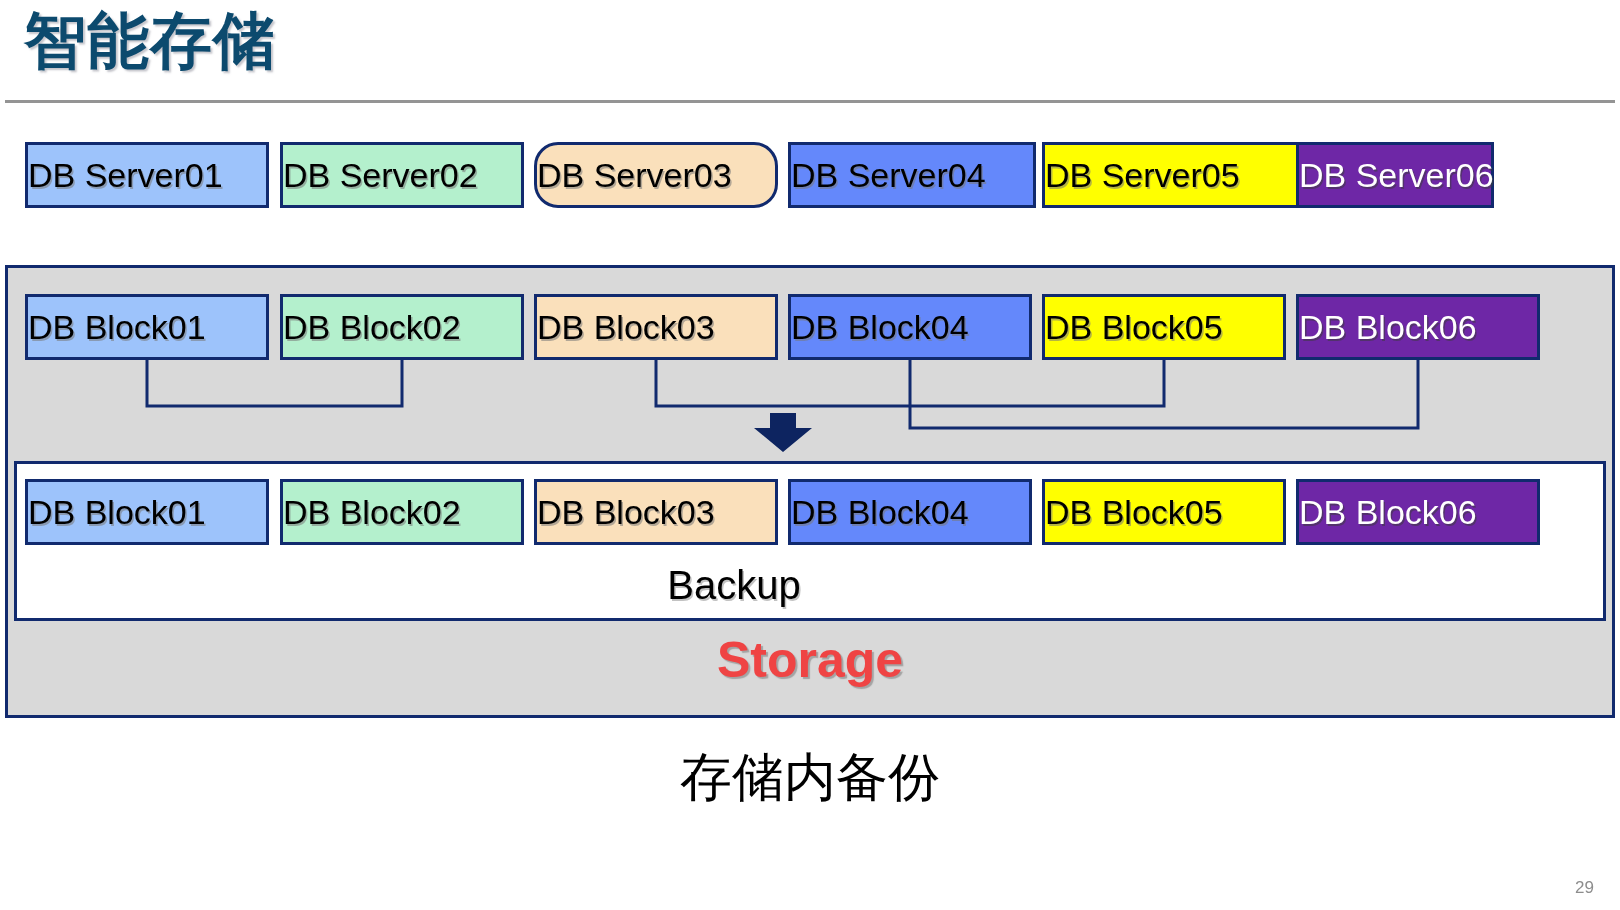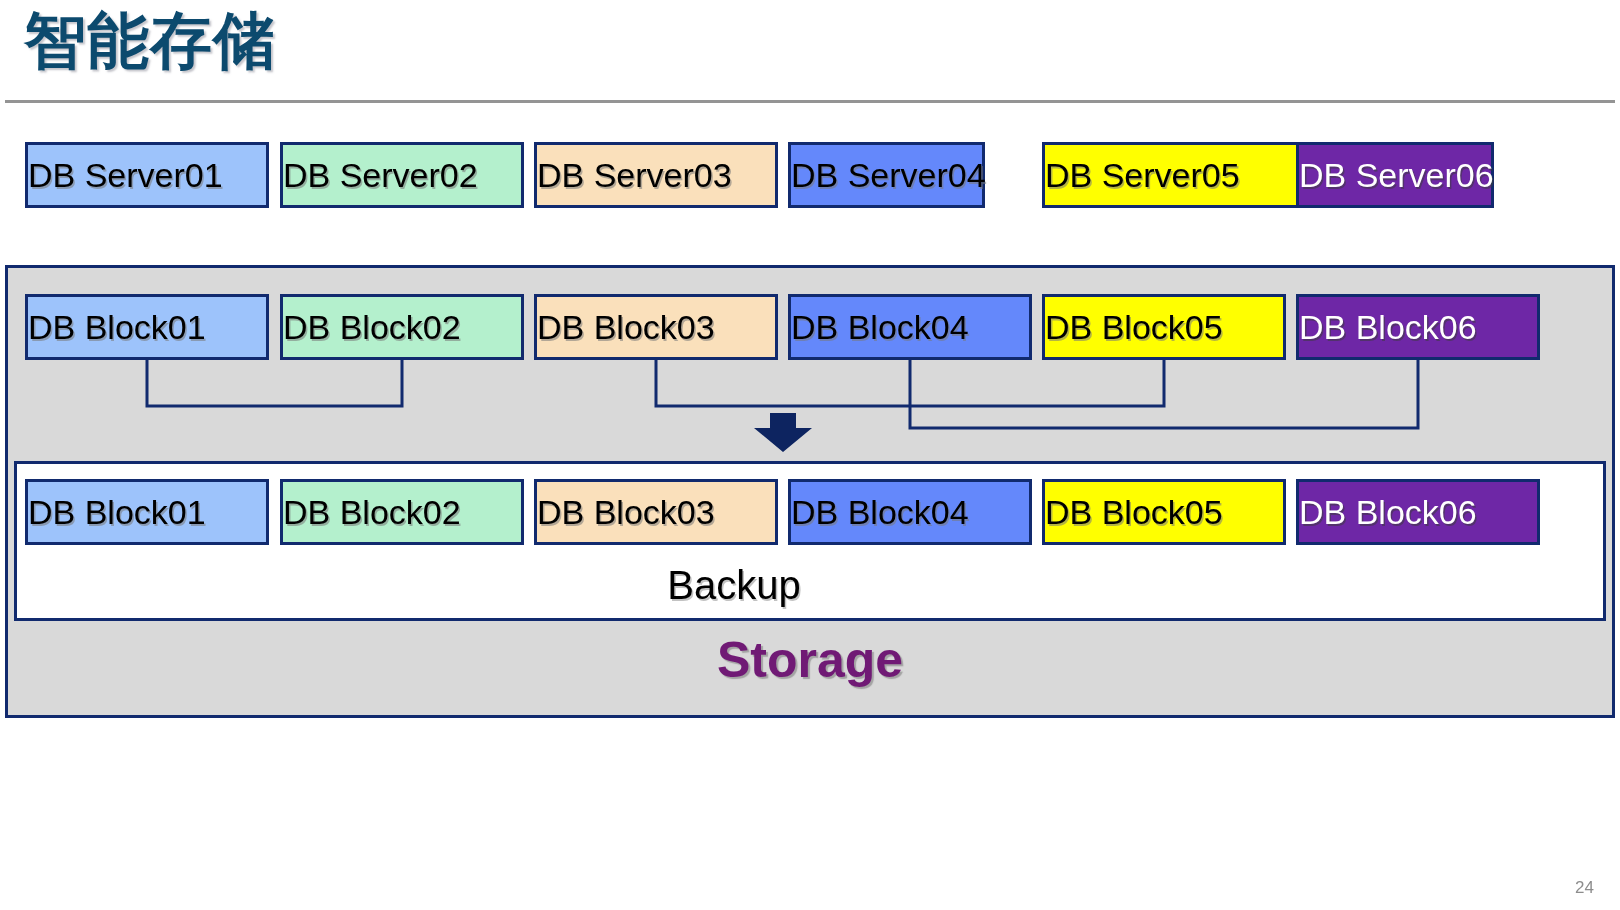--- a/index.html
+++ b/index.html
@@ -105,21 +105,21 @@
   }
 
   #storage-label {
     position: absolute;
     left: 5px;
     top: 631px;
     width: 1610px;
     text-align: center;
     font-size: 50px;
     font-weight: bold;
-    color: #701a75;
+    color: #ef4444;
     text-shadow: 2px 2px 1px rgba(110,110,110,0.5);
   }
 
   
   #caption {
     position: absolute;
     left: 0;
     top: 742px;
     width: 1620px;
     text-align: center;
@@ -144,24 +144,24 @@
 <div id="slide-title">智能存储</div>
 <div id="title-rule"></div>
 
 <div id="server-row">
     <div class="dbbox server-box" style="left: 25px; width: 244px; background: rgb(157, 195, 251);">
       <span>DB Server01</span>
     </div>
     <div class="dbbox server-box" style="left: 280px; width: 244px; background: rgb(180, 240, 205);">
       <span>DB Server02</span>
     </div>
-    <div class="dbbox server-box" style="left: 534px; width: 244px; background: rgb(250, 224, 187);">
+    <div class="dbbox server-box" style="left: 534px; width: 244px; background: rgb(250, 224, 187); border-radius: 24px;">
       <span>DB Server03</span>
     </div>
-    <div class="dbbox server-box" style="left: 788px; width: 197px; background: rgb(100, 136, 251);">
+    <div class="dbbox server-box" style="left: 788px; width: 248px; background: rgb(100, 136, 251);">
       <span>DB Server04</span>
     </div>
     <div class="dbbox server-box" style="left: 1042px; width: 264px; background: rgb(255, 255, 0);">
       <span>DB Server05</span>
     </div>
     <div class="dbbox server-box light-text" style="left: 1296px; width: 198px; background: rgb(110, 39, 166);">
       <span>DB Server06</span>
     </div>
   </div>
 
@@ -214,15 +214,16 @@
 <div class="dbbox block-bottom" style="left: 1042px; width: 244px; background: rgb(255, 255, 0);">
     <span>DB Block05</span>
   </div>
 <div class="dbbox block-bottom light-text" style="left: 1296px; width: 244px; background: rgb(110, 39, 166);">
     <span>DB Block06</span>
   </div>
 <div id="backup-label">Backup</div>
 <div id="storage-label">Storage</div>
 
 <div id="caption">
-  </div>
-
-<div id="page-number">24</div>
+    <div>存储内备份</div>
+  </div>
+
+<div id="page-number">29</div>
 
 </body></html>

